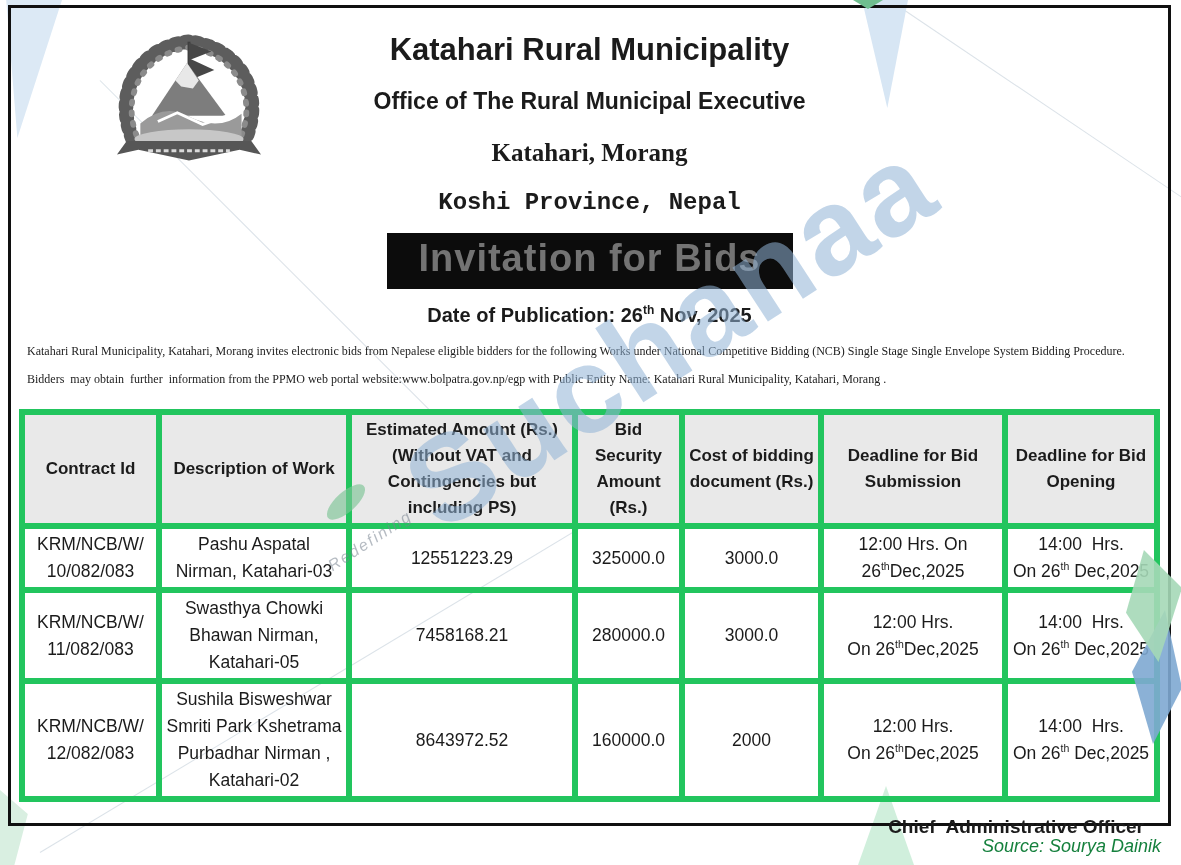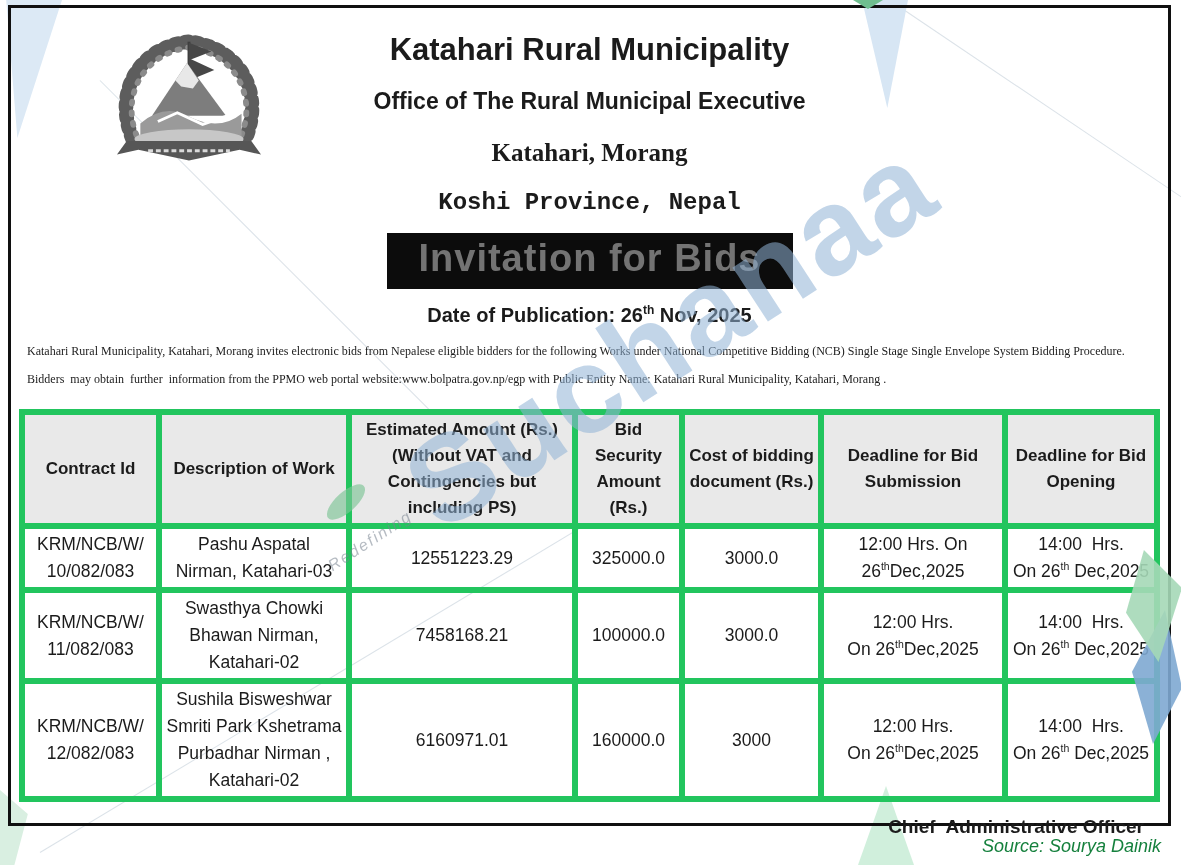--- a/index.html
+++ b/index.html
@@ -164,37 +164,37 @@
           <td>325000.0</td>
           <td>3000.0</td>
           <td><span>12:00 Hrs. On</span><br><span>26</span><sup>th</sup><span>Dec,2025</span></td>
           <td><span>14:00  Hrs.</span><br><span>On 26</span><sup>th</sup><span> Dec,2025</span></td>
         </tr>
         <tr class="r2">
           <td>KRM/NCB/W/
 11/082/083</td>
           <td>Swasthya Chowki
 Bhawan Nirman,
-Katahari-02</td>
+Katahari-05</td>
           <td>7458168.21</td>
-          <td>100000.0</td>
+          <td>280000.0</td>
           <td>3000.0</td>
           <td><span>12:00 Hrs.</span><br><span>On 26</span><sup>th</sup><span>Dec,2025</span></td>
           <td><span>14:00  Hrs.</span><br><span>On 26</span><sup>th</sup><span> Dec,2025</span></td>
         </tr>
         <tr class="r3">
           <td>KRM/NCB/W/
 12/082/083</td>
           <td>Sushila Bisweshwar
 Smriti Park Kshetrama
 Purbadhar Nirman ,
 Katahari-02</td>
-          <td>6160971.01</td>
+          <td>8643972.52</td>
           <td>160000.0</td>
-          <td>3000</td>
+          <td>2000</td>
           <td><span>12:00 Hrs.</span><br><span>On 26</span><sup>th</sup><span>Dec,2025</span></td>
           <td><span>14:00  Hrs.</span><br><span>On 26</span><sup>th</sup><span> Dec,2025</span></td>
         </tr>
       </tbody>
     </table>
 
     <div class="signature">Chief  Administrative Officer</div>
   </div>
 
   <div class="source">Source: Sourya Dainik</div>

